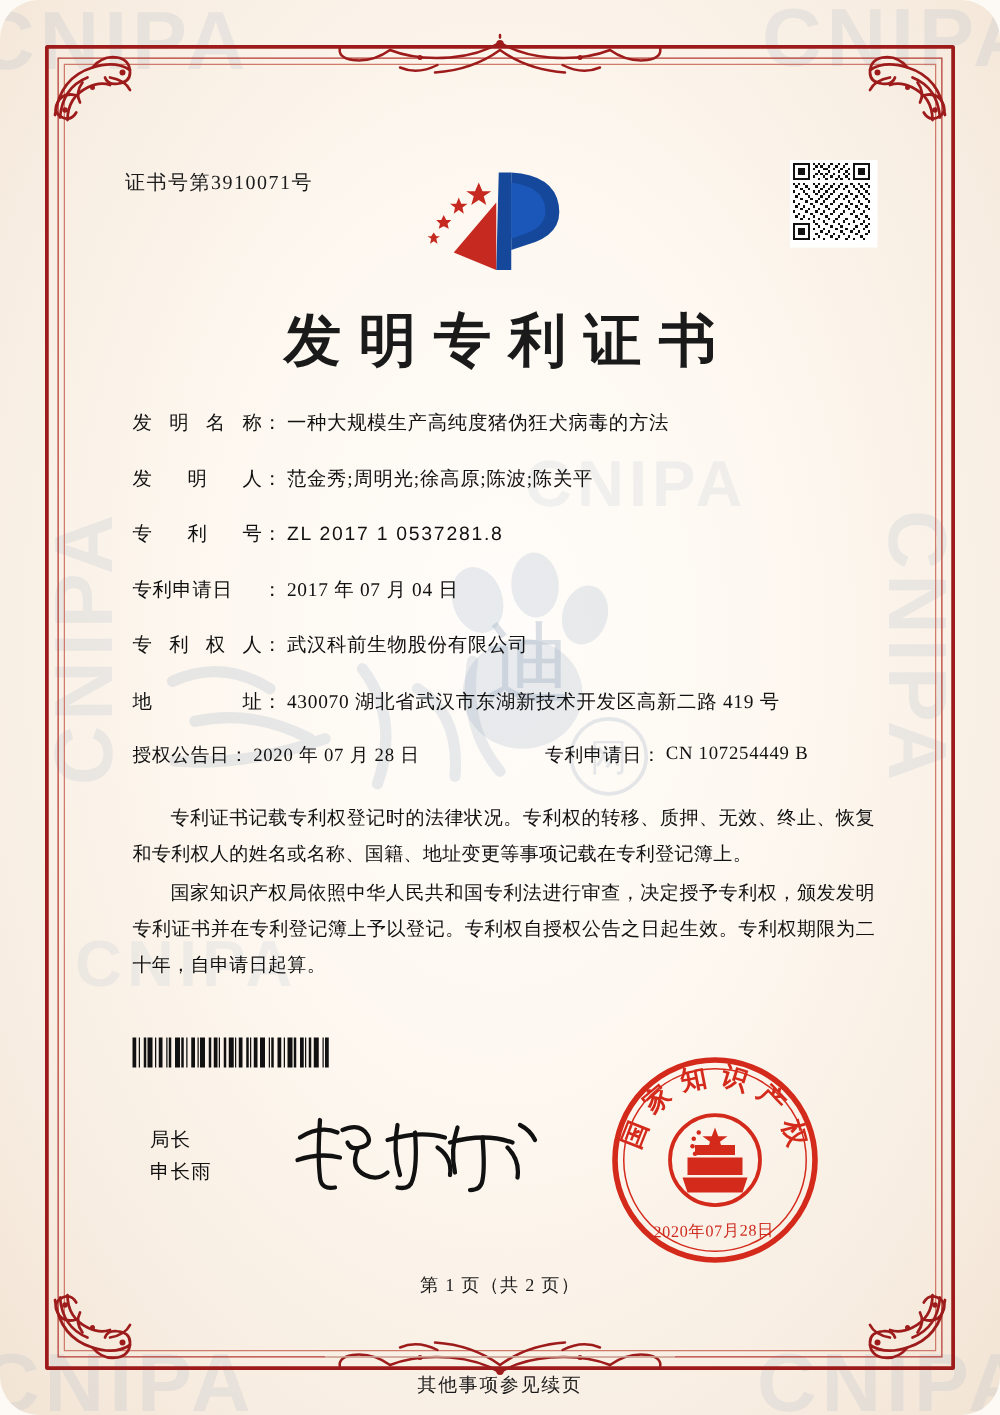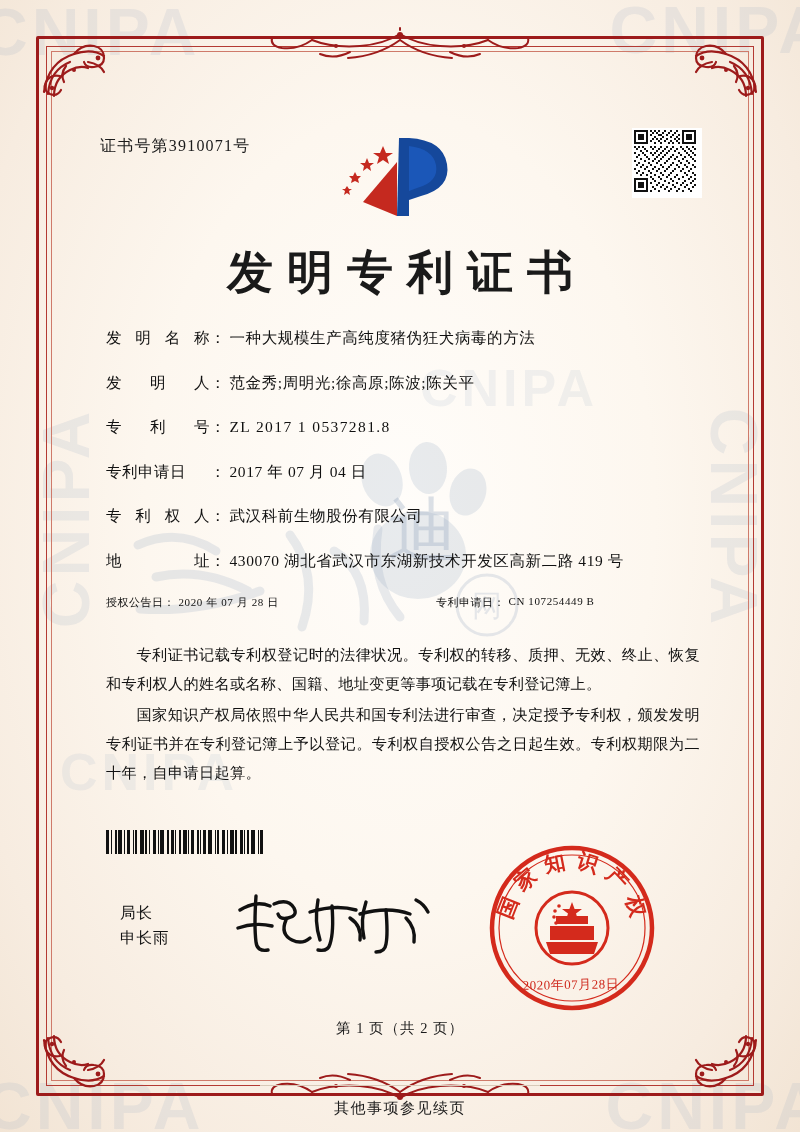--- a/index.html
+++ b/index.html
@@ -15,20 +15,21 @@
     overflow: hidden;
   }
 
   
   #page {
     position: absolute;
     inset: 0;
     background:
       radial-gradient(ellipse at 50% 45%, #fffdfa 0%, #fdf7ef 45%, #f7ece0 80%, #f2e4d4 100%);
     overflow: hidden;
+    border-radius: 31px;
   }
   .wm {
     position: absolute;
     font-family: "Liberation Sans", sans-serif;
     font-weight: bold;
     color: rgba(150, 170, 195, 0.16);
     letter-spacing: 4px;
     white-space: nowrap;
     user-select: none;
     pointer-events: none;
@@ -145,27 +146,27 @@
   .field-label.spread span { display: inline-block; }
   .field-sep {
     flex: 0 0 auto;
     padding-right: 4px;
   }
   .field-value {
     flex: 1 1 auto;
     letter-spacing: 0.6px;
   }
   .field-value.mono {
-    font-family: Liberation Serif, serif;
+    font-family: Liberation Sans, sans-serif;
     letter-spacing: 1.4px;
   }
   .row-inline {
     display: flex;
     align-items: baseline;
-    font-size: 11px;
+    font-size: 15px;
     color: #111;
     margin-bottom: 29px;
   }
   .row-inline .seg1 { flex: 0 0 330px; display: flex; }
   .row-inline .seg2 { flex: 1 1 auto; display: flex; }
 
   .paragraphs {
     position: absolute;
     left: 26px; right: 20px;
     top: 570px;

